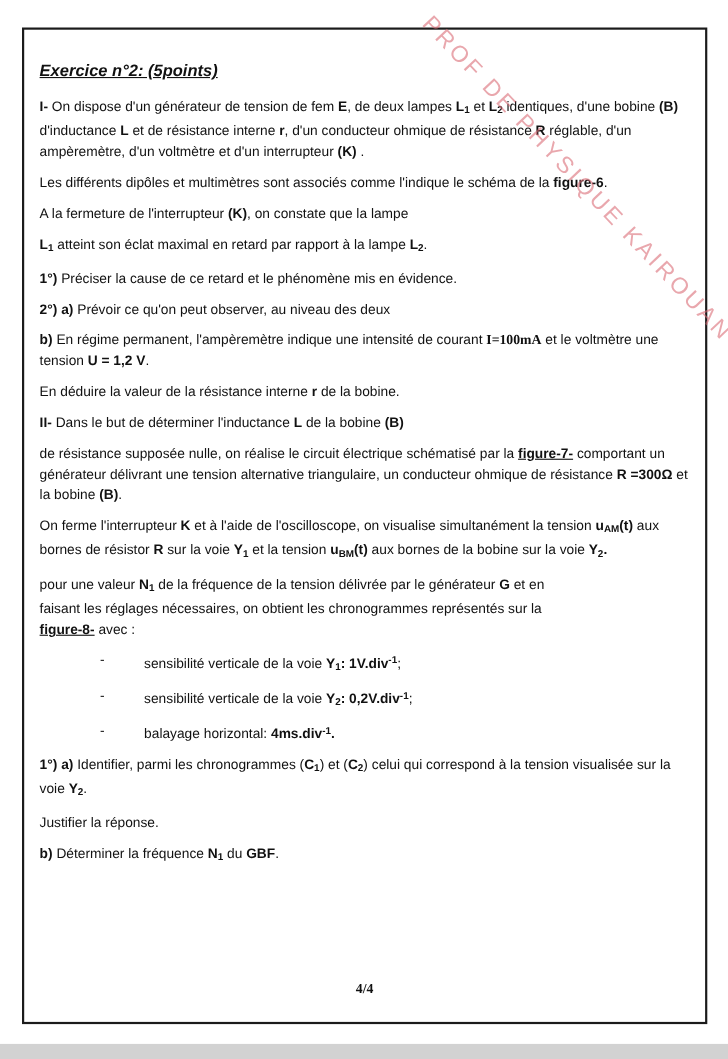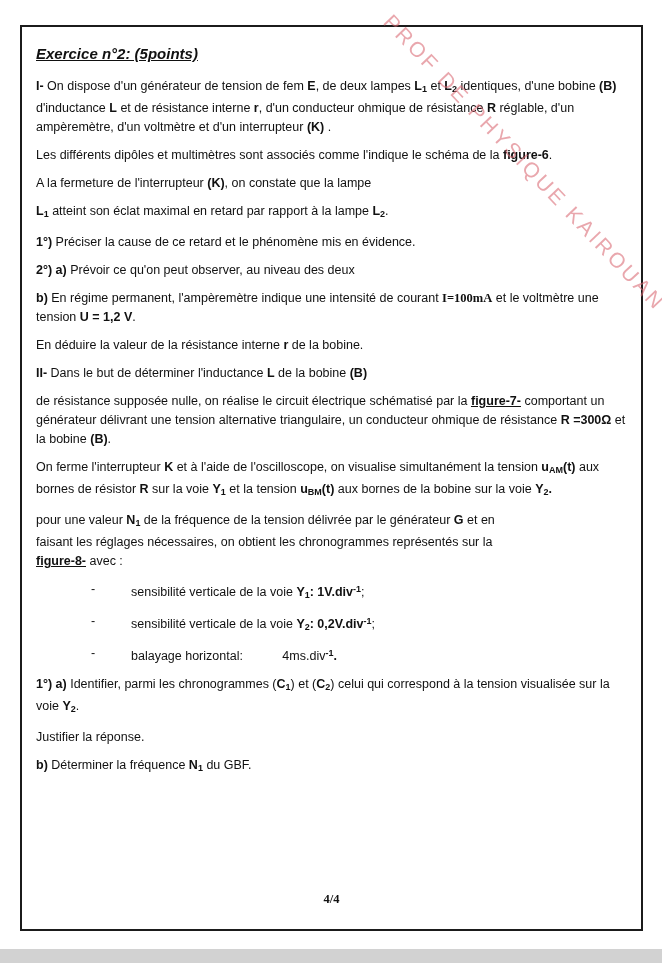--- a/index.html
+++ b/index.html
@@ -11,21 +11,21 @@
     overflow:hidden;
     color:#111;
   }
   .page { position:absolute; inset:0; }
   .frame {
     position:absolute;
     left:20px; top:25px;
     width:623px; height:906px;
     border:2px solid #1b1b1b;
     box-sizing:border-box;
-    padding:16px 14px 0 14px;
+    padding:27px 14px 0 14px;
     background:transparent;
   }
   .title {
     font-size:15px;
     font-weight:bold;
     font-style:italic;
     text-decoration:underline;
     margin:2px 0 15px 0;
   }
   .para {
@@ -94,25 +94,25 @@
       <div class="bullet">
         <span class="dash">-</span>
         <span class="btext"><span>sensibilité verticale de la voie </span><span style="font-weight: 700;">Y</span><span class="sub" style="font-weight: 700;">1</span><span style="font-weight: 700;">: 1V.div</span><span class="sup" style="font-weight: 700;">-1</span><span>;</span></span>
       </div>
       <div class="bullet">
         <span class="dash">-</span>
         <span class="btext"><span>sensibilité verticale de la voie </span><span style="font-weight: 700;">Y</span><span class="sub" style="font-weight: 700;">2</span><span style="font-weight: 700; text-align: center;">: 0,2V.div</span><span class="sup" style="font-weight: 700;">-1</span><span>;</span></span>
       </div>
       <div class="bullet">
         <span class="dash">-</span>
-        <span class="btext"><span>balayage horizontal: </span><span style="font-weight: 400; margin-left: 36px;">4ms.div</span><span class="sup" style="font-weight: 700;">-1</span><span style="font-weight: 700;">.</span></span>
+        <span class="btext"><span>balayage horizontal: </span><span style="font-weight: 700;">4ms.div</span><span class="sup" style="font-weight: 700;">-1</span><span style="font-weight: 700;">.</span></span>
       </div>
     </div>
 
     <p class="para"><span style="font-weight: 700;">1°) a) </span><span>Identifier, parmi les chronogrammes (</span><span style="font-weight: 700;">C</span><span class="sub" style="font-weight: 700;">1</span><span>) et (</span><span style="font-weight: 700;">C</span><span class="sub" style="font-weight: 700;">2</span><span>) celui qui correspond à la tension visualisée sur la voie </span><span style="font-weight: 700;">Y</span><span class="sub" style="font-weight: 700;">2</span><span>.</span></p>
     <p class="para"><span>Justifier la réponse.</span></p>
-    <p class="para"><span style="font-weight: 700;">b) </span><span>Déterminer la fréquence </span><span style="font-weight: 700;">N</span><span class="sub" style="font-weight: 700;">1</span><span> du </span><span style="font-weight: 400; margin-top: 24px;">GBF</span><span>.</span></p>
+    <p class="para"><span style="font-weight: 700;">b) </span><span>Déterminer la fréquence </span><span style="font-weight: 700;">N</span><span class="sub" style="font-weight: 700;">1</span><span> du </span><span style="font-weight: 700; margin-top: 24px;">GBF</span><span>.</span></p>
 
     <div class="pagenum">4/4</div>
   </div>
 
   <div class="bottom-strip"></div>
 </div>
 
 </body></html>

